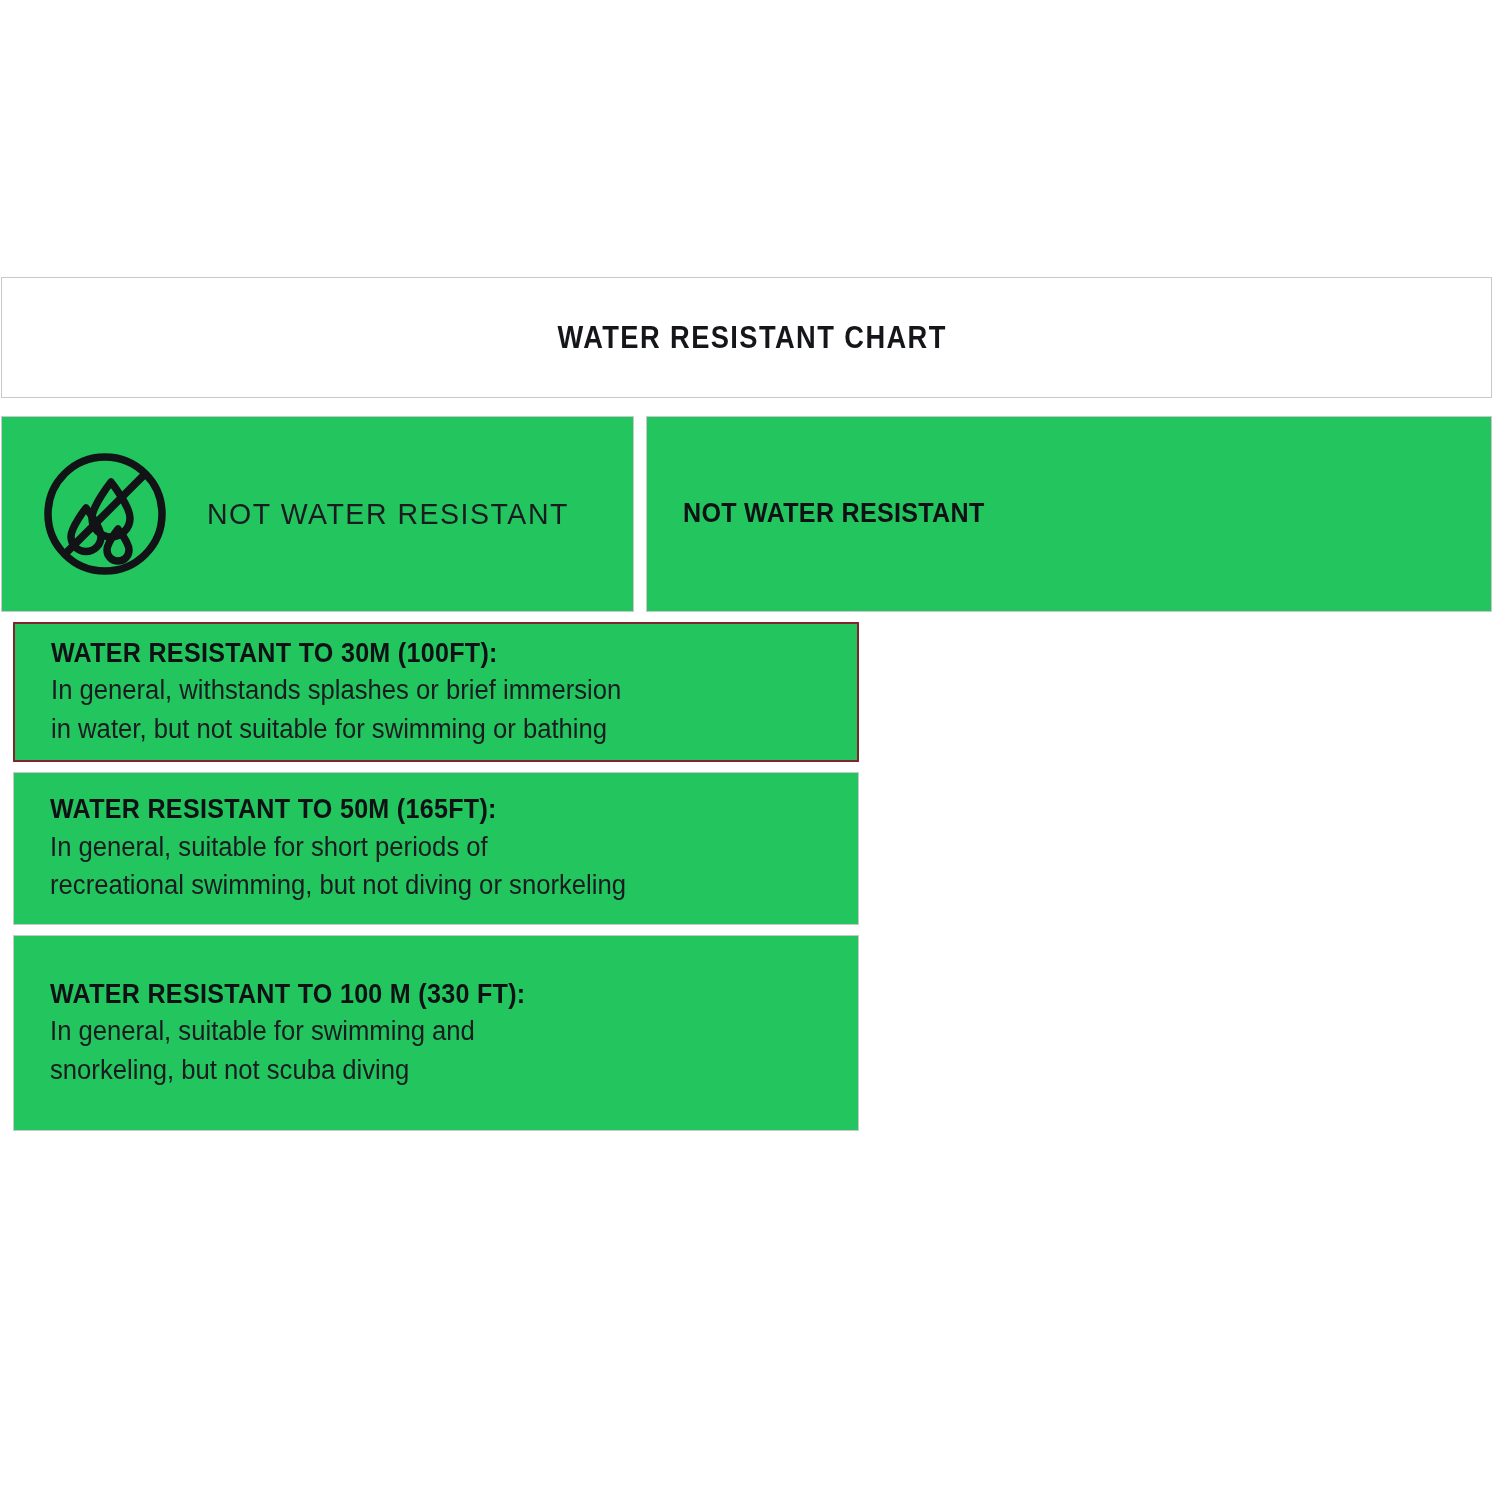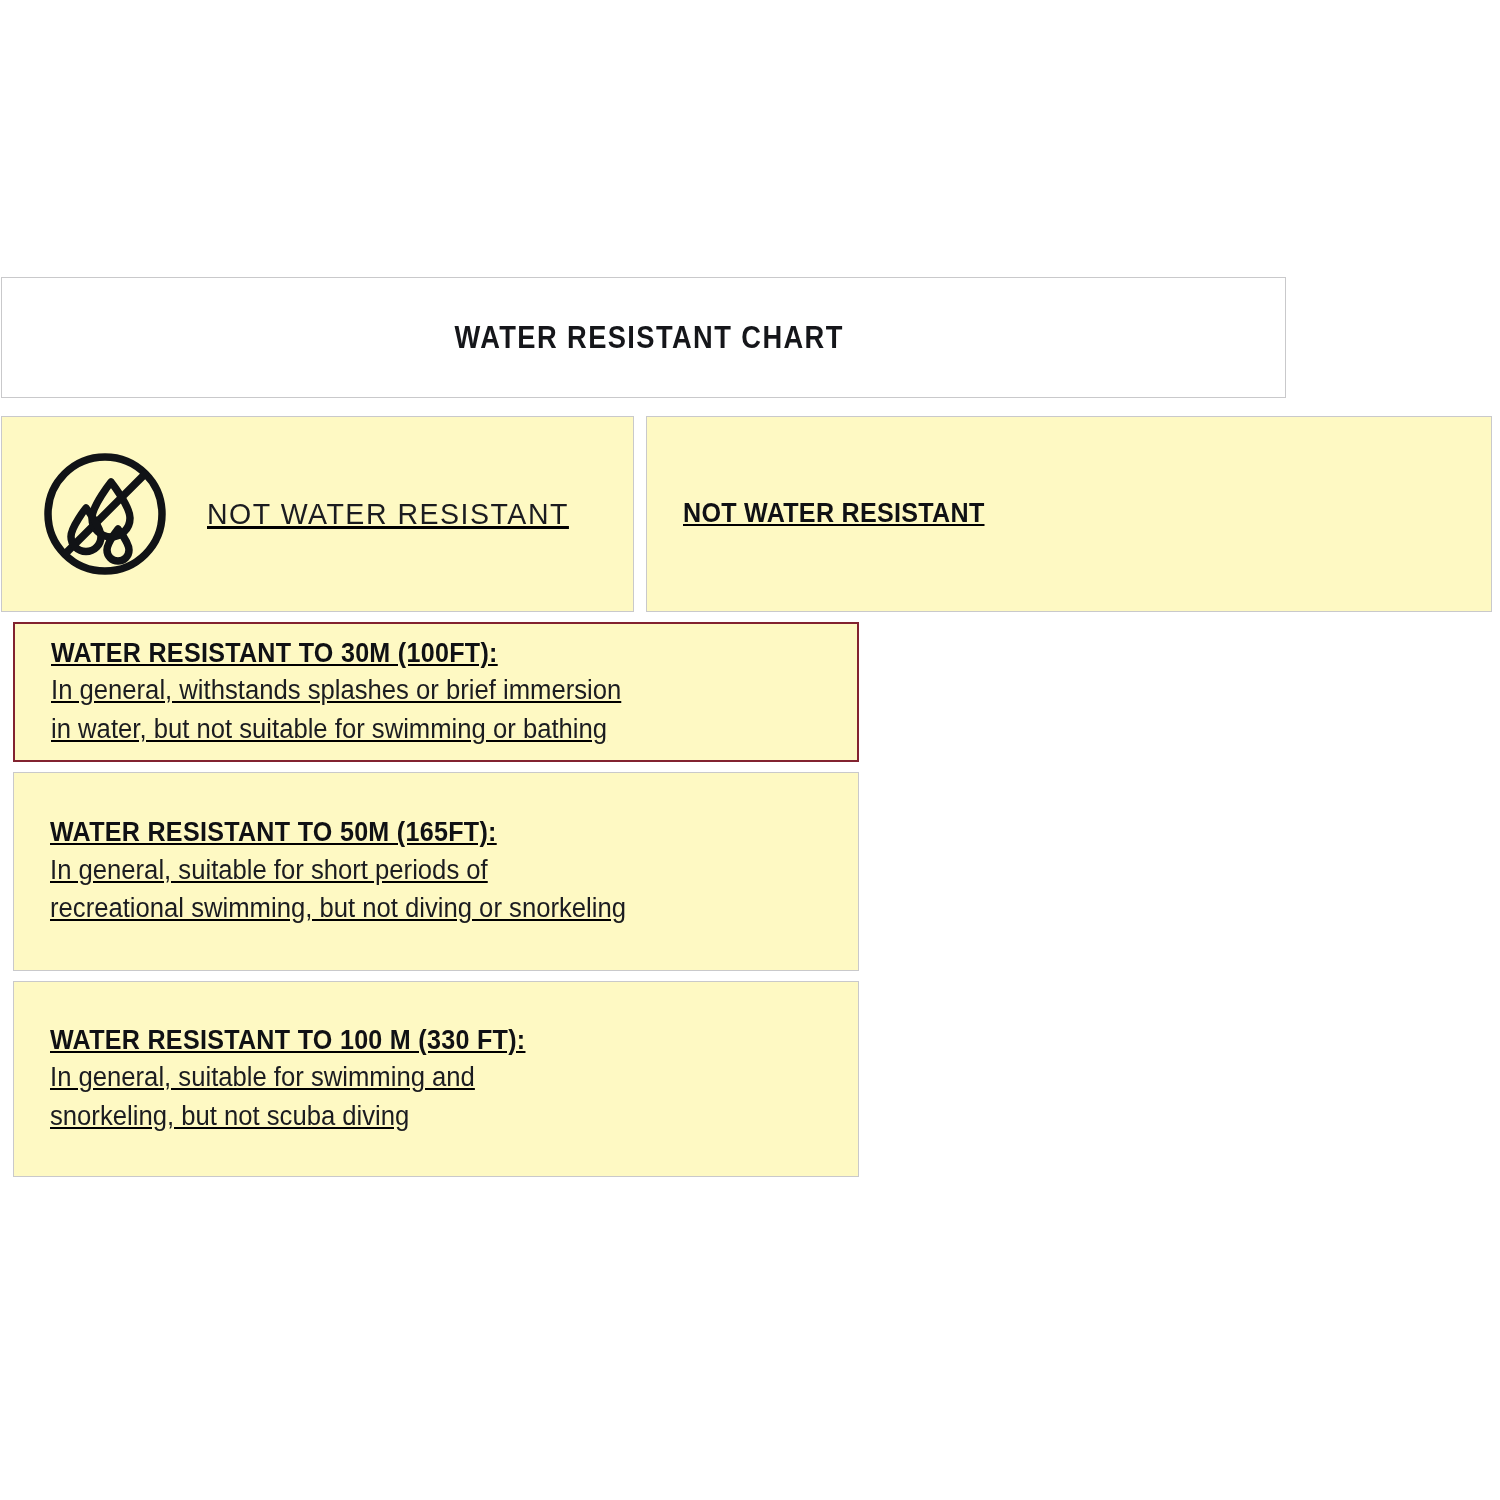--- a/index.html
+++ b/index.html
@@ -14,21 +14,21 @@
 
   #chart-root {
     position: absolute;
     left: 1px;
     top: 277px;
     width: 1492px;
   }
 
   
   .title-box {
-    width: 1285px;
+    width: 1491px;
     height: 121px;
     border: 1px solid #c9c9cb;
     display: flex;
     align-items: center;
     justify-content: center;
     background: #ffffff;
     padding-left: 12px;
   }
   .title-text {
     font-family: "Liberation Sans Narrow", "Liberation Sans", sans-serif;
@@ -44,41 +44,40 @@
   
   .row {
     display: flex;
     align-items: stretch;
     margin-top: 18px;
   }
   .row.tight { margin-top: 10px; }
 
   .cell {
     border: 1px solid #c9c9cb;
-    background: #fef9c3;
+    background: #22c55e;
     position: relative;
-    text-decoration: underline;
   }
   .cell.hl { border: 2px solid #822330; }
 
   .cell-left {
     width: 633px;
     display: flex;
     align-items: center;
   }
   .cell-right {
     width: 846px;
     margin-left: 12px;
     display: flex;
     align-items: center;
   }
 
   .row-h1 .cell { height: 196px; }
   .row-h2 .cell { height: 140px; }
-  .row-h3 .cell { height: 199px; }
+  .row-h3 .cell { height: 153px; }
   .row-h4 .cell { height: 196px; }
 
   
   .icon-wrap {
     width: 205px;
     min-width: 205px;
     display: flex;
     align-items: center;
     justify-content: center;
   }

